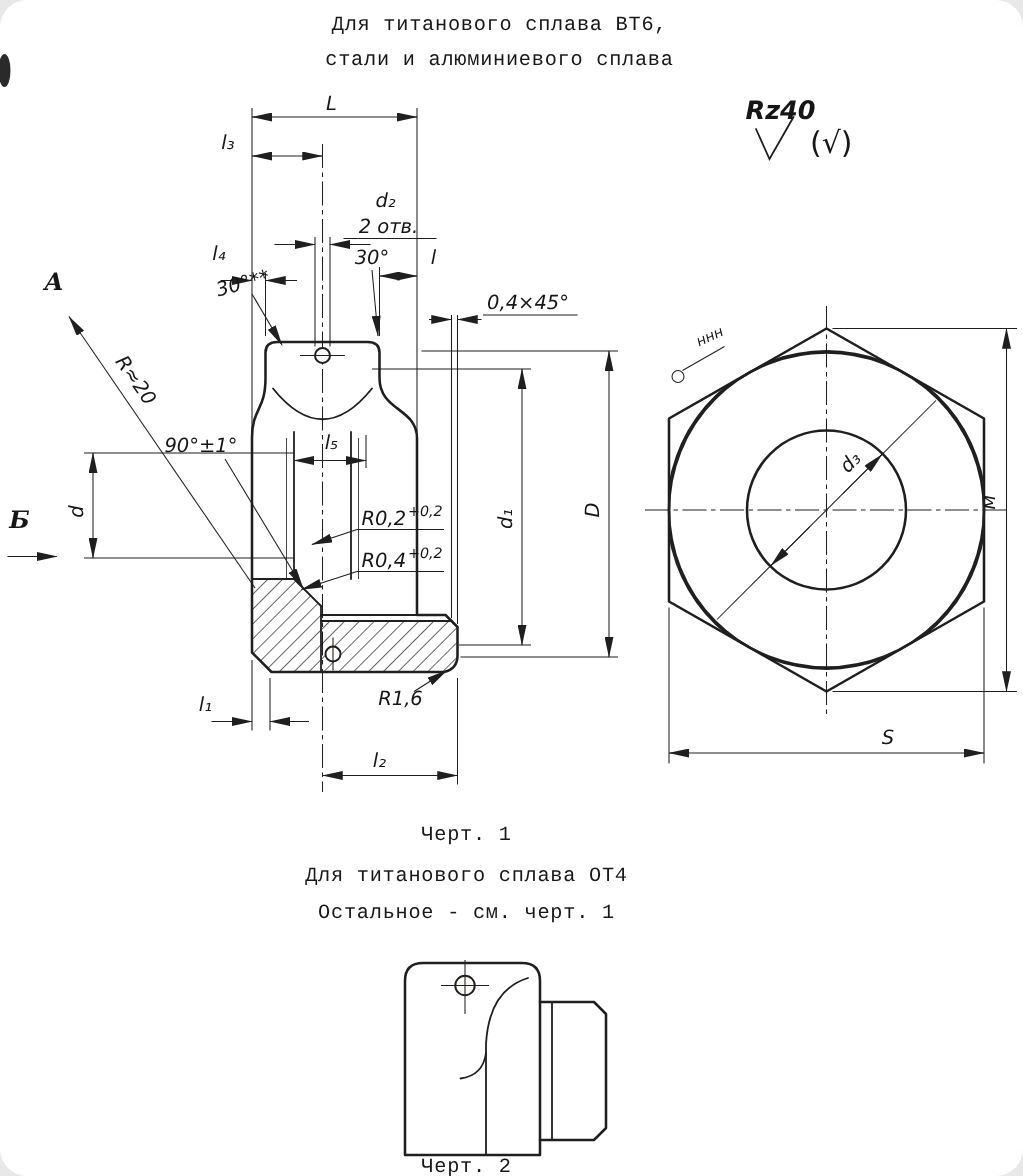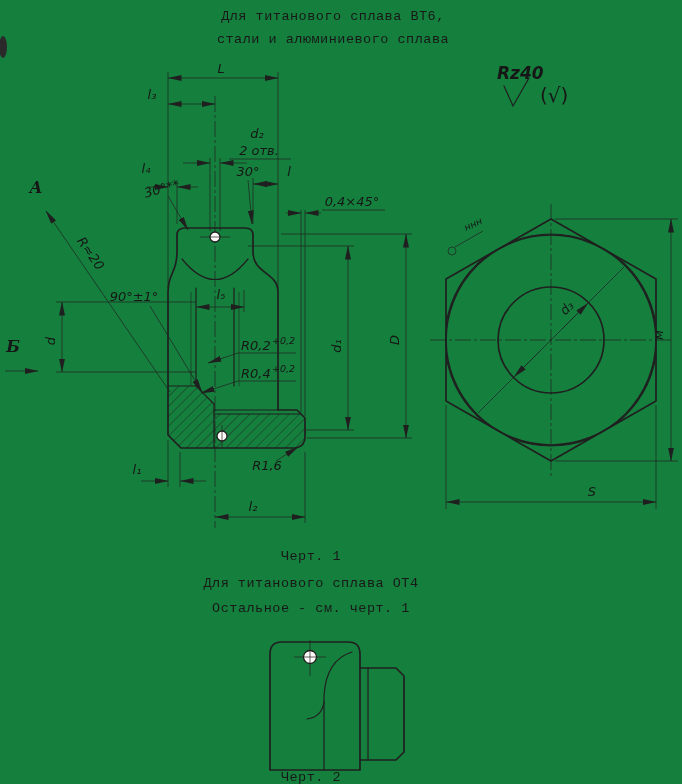--- a/index.html
+++ b/index.html
@@ -1,17 +1,17 @@
 <!DOCTYPE html>
 <html><head>
 <meta charset="utf-8">
 <style>
   html,body{margin:0;padding:0;background:#e8e8e8;}
-  .page{width:682px;height:784px;background:#15803d;position:relative;overflow:hidden;
-        font-family:"Liberation Mono",monospace;}
+  .page{width:682px;height:784px;background:#ffffff;position:relative;overflow:hidden;
+        font-family:"Liberation Mono",monospace;border-radius:18px;}
   svg{display:block;}
   .outline{stroke:#1f1f1f;stroke-width:1.7;fill:none;stroke-linejoin:round;stroke-linecap:round;}
   .med{stroke:#1f1f1f;stroke-width:1.2;fill:none;stroke-linecap:round;}
   .thin{stroke:#1f1f1f;stroke-width:0.7;fill:none;}
   .vthin{stroke:#1f1f1f;stroke-width:0.55;fill:none;}
   .cl{stroke:#1f1f1f;stroke-width:0.7;fill:none;stroke-dasharray:16 3 3 3;}
   .lbl{font:italic 13px "DejaVu Sans",sans-serif;fill:#161616;}
   .lbl-sm{font:italic 9.5px "DejaVu Sans",sans-serif;fill:#161616;}
   .lbl-lg{font:italic 700 16px "DejaVu Serif",serif;fill:#161616;}
   .mono{font:13.5px "Liberation Mono",monospace;fill:#181818;letter-spacing:.5px;}

